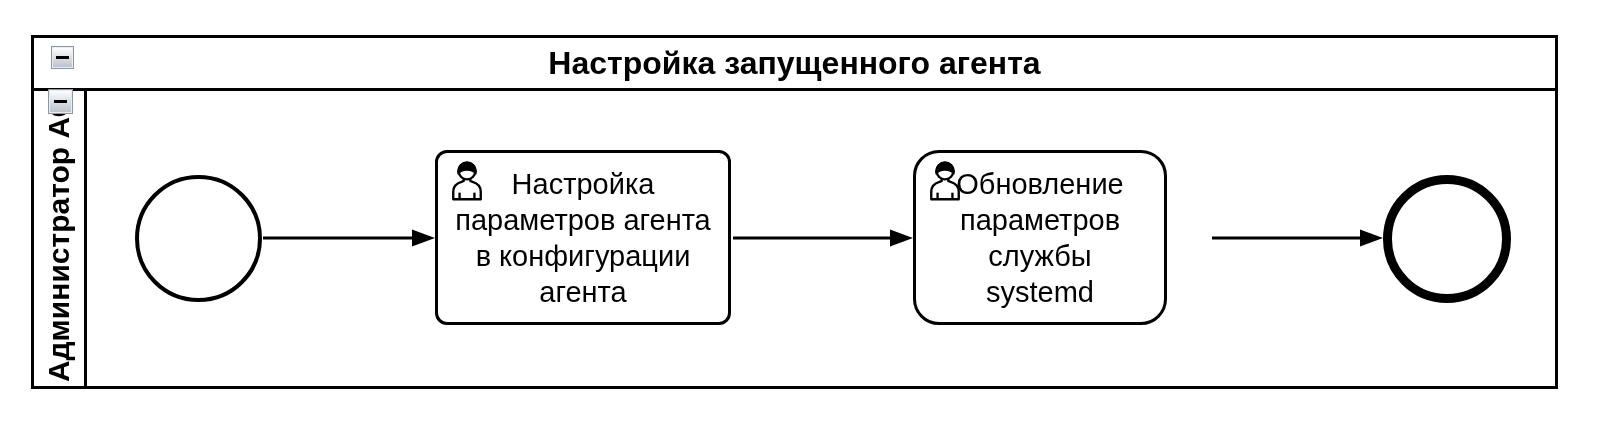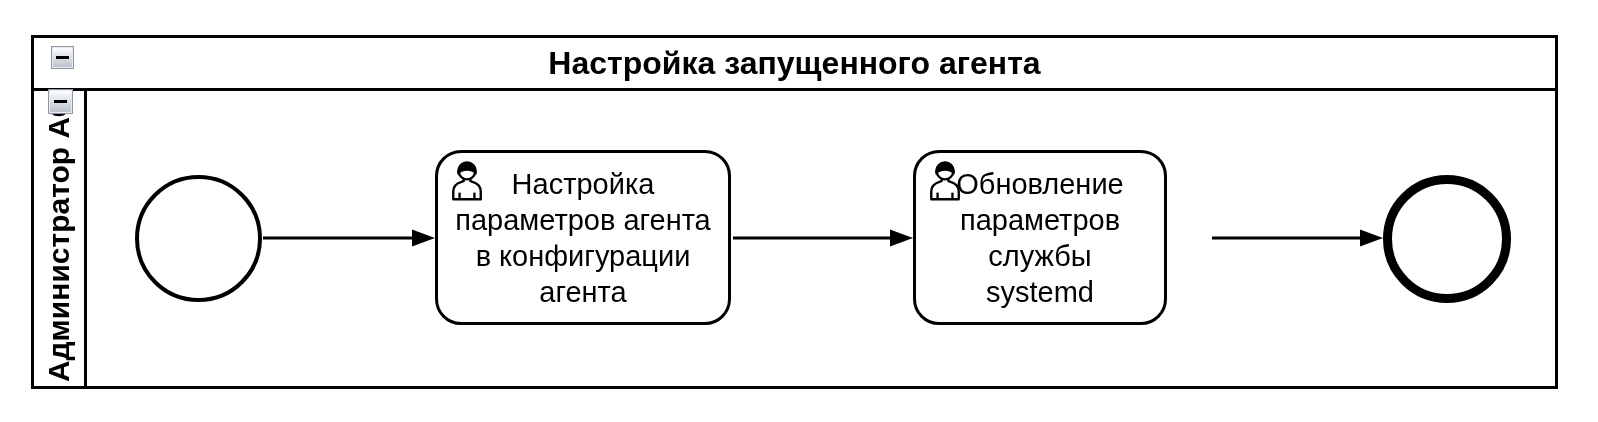--- a/index.html
+++ b/index.html
@@ -98,21 +98,21 @@
     position: absolute;
     box-sizing: border-box;
     border: 3px solid #000000;
     border-radius: 26px;
     background: #ffffff;
     display: flex;
     align-items: center;
     justify-content: center;
     text-align: center;
   }
-  .task-1 { left: 435px; top: 150px; width: 296px; height: 175px; }
+  .task-1 { left: 435px; top: 150px; width: 296px; height: 175px; border-radius: 12px; }
   .task-2 { left: 913px; top: 150px; width: 254px; height: 175px; }
   .task-label {
     font-size: 29px;
     line-height: 36px;
     color: #000000;
     white-space: pre-line;
   }
   .user-task-icon {
     position: absolute;
     left: 7px; top: 5px;

